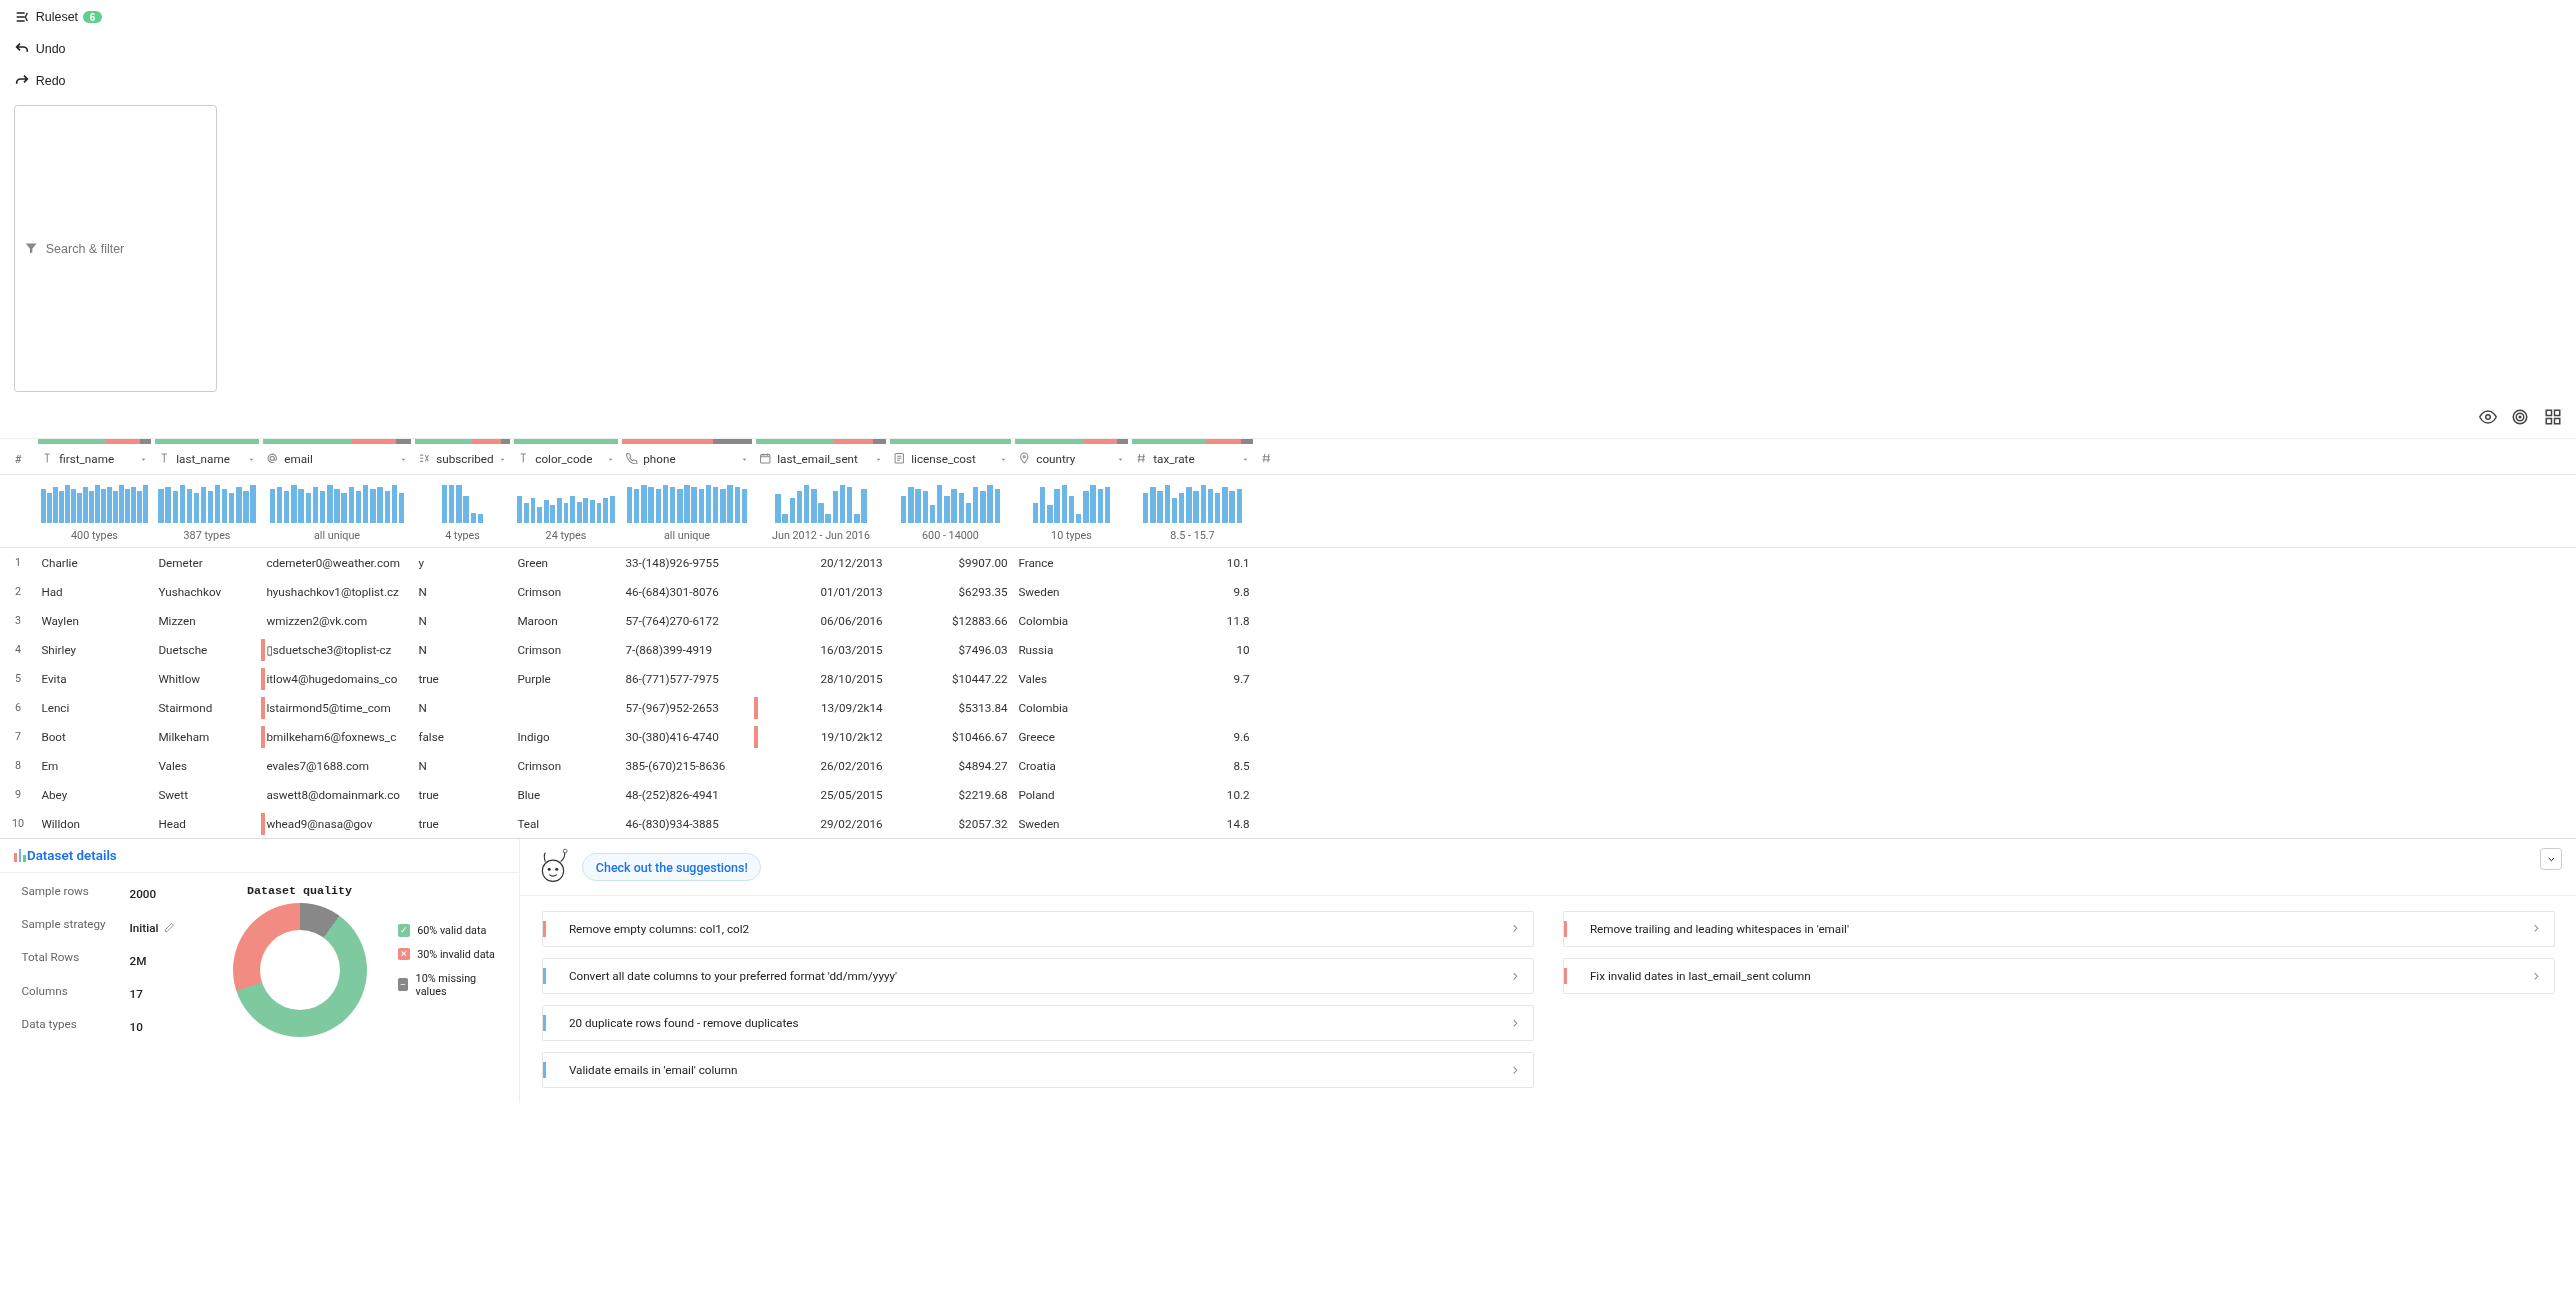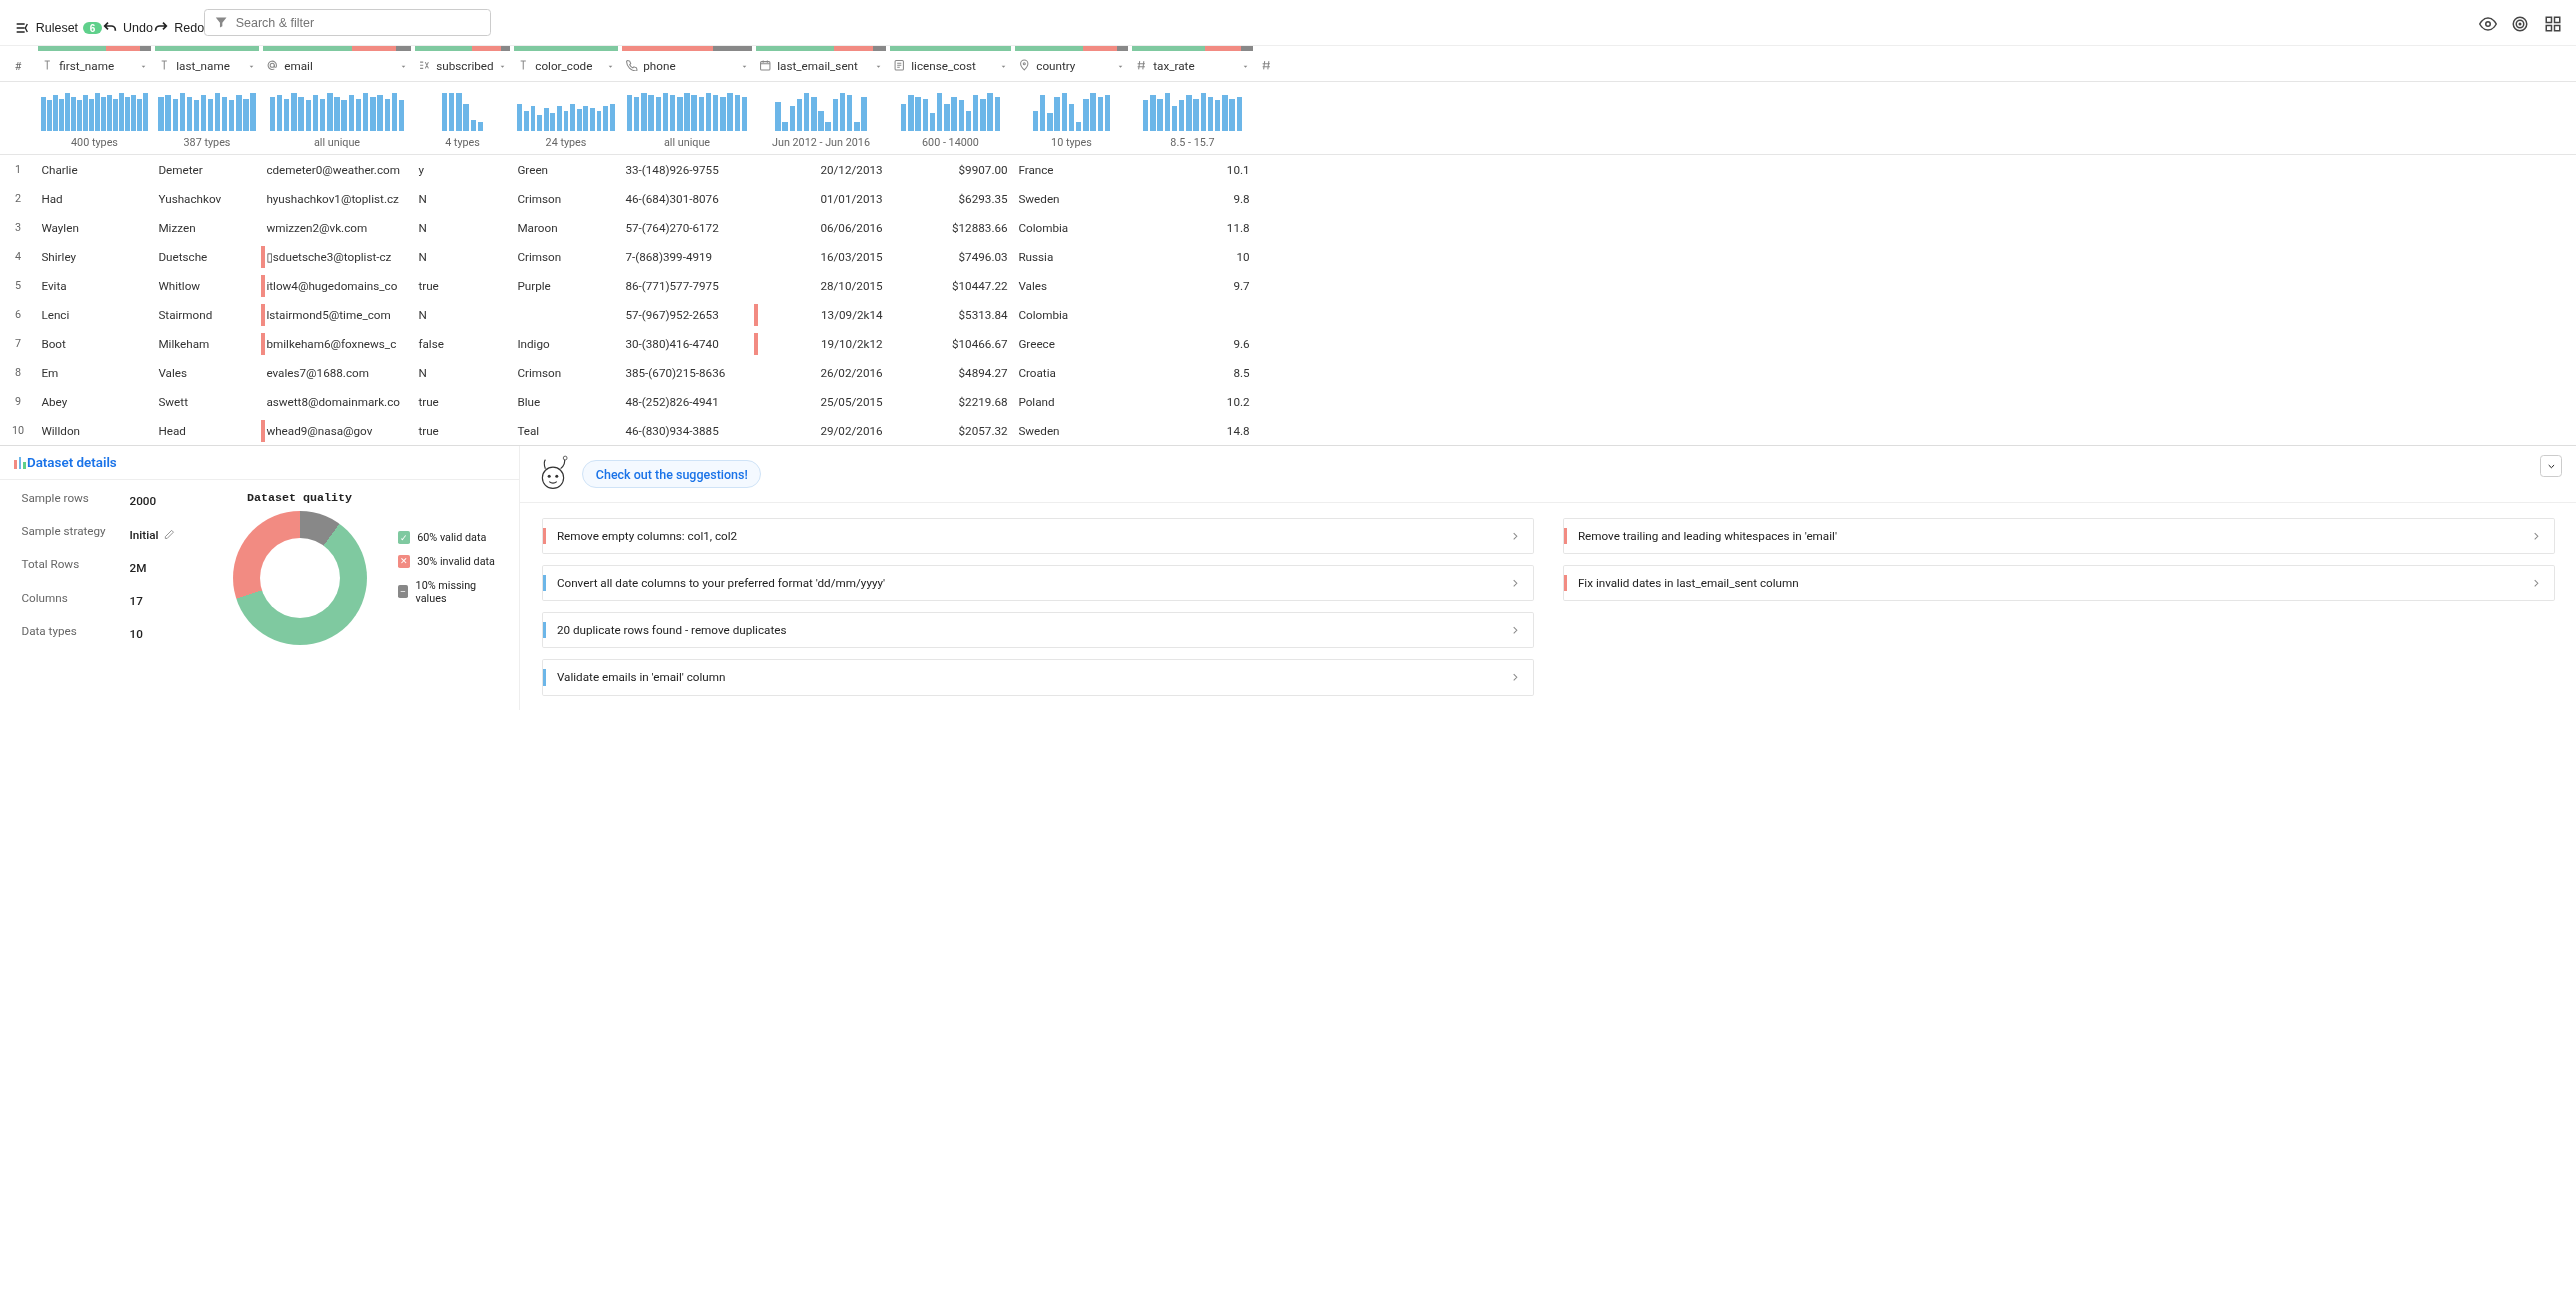--- a/index.html
+++ b/index.html
@@ -1,19 +1,19 @@
 <!DOCTYPE html>
 <html style="font-size:14.3px"><head>
 <meta charset="utf-8">
 <style>
 * { box-sizing: border-box; margin: 0; padding: 0; }
 body { font-family: -apple-system, BlinkMacSystemFont, "Segoe UI", Roboto, sans-serif; font-size: 11.7px; color: #222; background: #fff; overflow-x: hidden; }
 
 
-.toolbar { display: flex; align-items: flex-end; padding: 9px 14.3px; gap: 0; border-bottom: 0.9px solid #eee; }
+.toolbar { display: flex; align-items: flex-start; padding: 9px 14.3px; gap: 16px; border-bottom: 0.9px solid #eee; flex-direction: column; }
 .toolbar-btn { display: flex; align-items: center; gap: 5.4px; background: none; border: none; font-size: 12.5px; font-weight: 500; cursor: pointer; color: #222; }
 .toolbar-btn svg { width: 16px; height: 16px; }
 .badge { background: #5fd08b; color: #fff; font-size: 10px; padding: 0.9px 6.3px; border-radius: 9px; font-weight: 600; }
 .search-wrap { display: flex; align-items: center; border: 0.9px solid #ccc; border-radius: 3.6px; padding: 5.4px 9px; flex: 0 0 287px; gap: 7.2px; }
 .search-wrap input { border: none; outline: none; font-size: 12.5px; flex: 1; color: #555; }
 .search-wrap svg { width: 14.3px; height: 14.3px; color: #888; }
 .toolbar-right { margin-left: auto; display: flex; gap: 14.3px; }
 .icon-btn { background: none; border: none; cursor: pointer; color: #444; }
 .icon-btn svg { width: 18px; height: 18px; }
 
@@ -65,21 +65,21 @@
 .legend-item { display: flex; align-items: center; gap: 7.2px; }
 .legend-swatch { width: 12.5px; height: 12.5px; display: flex; align-items: center; justify-content: center; border-radius: 1.8px; color: #fff; font-size: 9px; }
 
 .suggestions-panel { flex: 1; position: relative; }
 .suggest-header { display: flex; align-items: center; padding: 9px 14.3px; border-bottom: 0.9px solid #eee; position: relative; gap: 10px; }
 .mascot { width: 38px; height: 38px; }
 .suggest-bubble { border: 0.9px solid #cfe3f7; background: #f4f9ff; color: #1a73e8; font-size: 12.5px; font-weight: 500; padding: 5.4px 12.5px; border-radius: 14.3px; }
 .expand-btn { position: absolute; right: 14.3px; top: 9px; border: 0.9px solid #ccc; border-radius: 3.6px; width: 21.5px; height: 21.5px; background: #fff; display:flex;align-items:center;justify-content:center; }
 .suggest-body { padding: 14.3px 21.5px; display: flex; gap: 29px; }
 .suggest-col { flex: 1; display: flex; flex-direction: column; gap: 10.8px; }
-.suggest-card { display: flex; align-items: center; border: 0.9px solid #e5e5e5; border-radius: 1.8px; padding: 9px 10.8px 9px 0; font-size: 11.7px; position: relative; cursor: pointer; }
+.suggest-card { display: flex; align-items: center; border: 0.9px solid #e5e5e5; border-radius: 1.8px; padding: 9px 10.8px 9px 0; font-size: 11.7px; position: relative; cursor: pointer; gap: 12px; }
 .suggest-card .stripe { width: 3.6px; align-self: stretch; margin-right: 10.8px; }
 .suggest-card .text { flex: 1; line-height: 1.4; }
 .suggest-card .chev { color: #888; }
 
 .pencil-icon { width:10.8px; height:10.8px; color:#888; }
 </style>
 </head>
 <body>
 
 <div class="toolbar">

